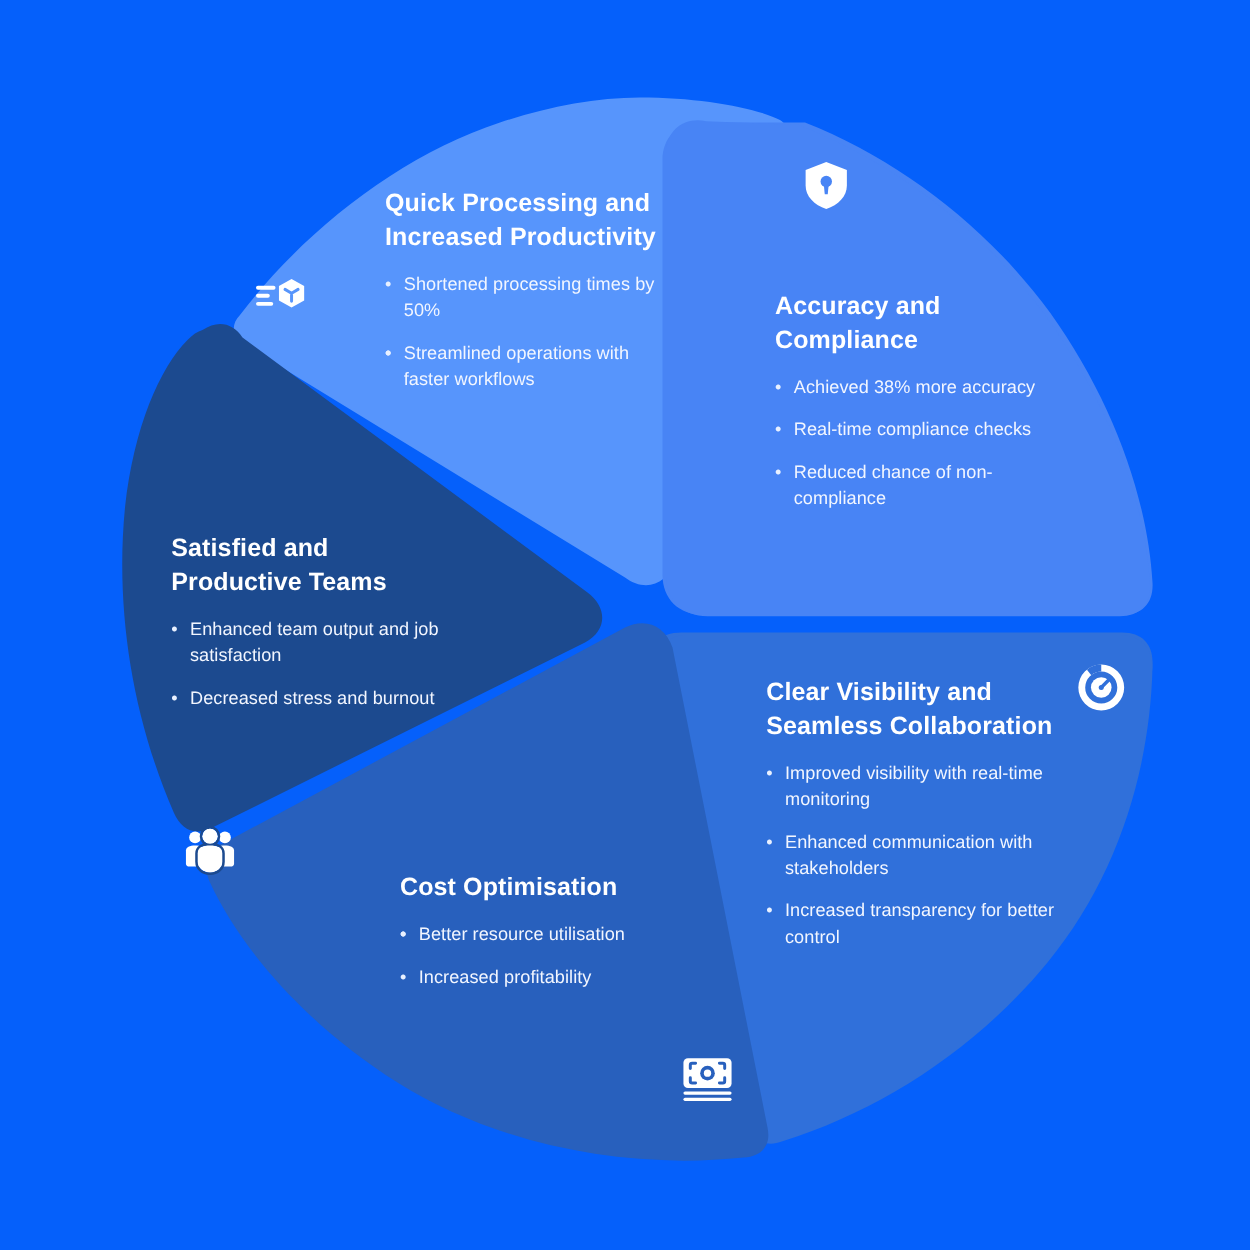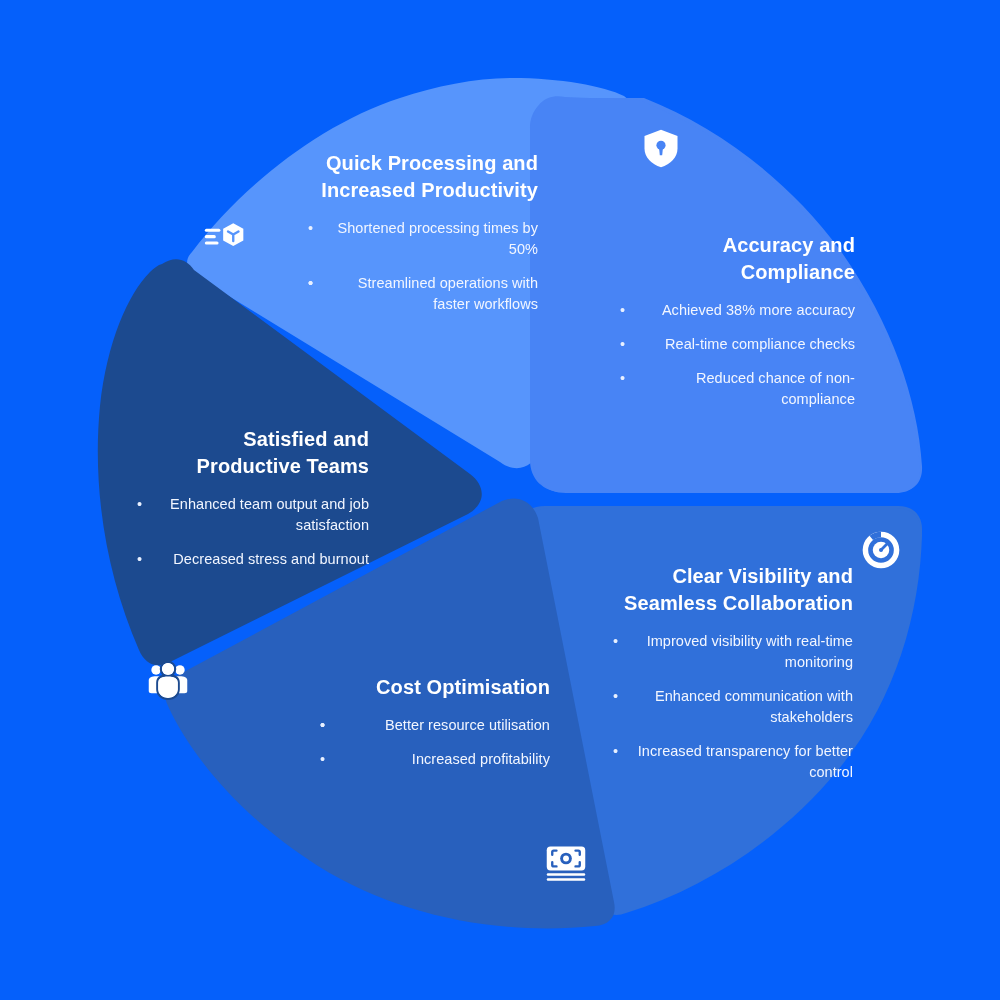--- a/index.html
+++ b/index.html
@@ -23,21 +23,20 @@
     position: absolute;
     left: 0;
     top: 0;
     width: 1000px;
     height: 1000px;
   }
 
   .seg-text {
     position: absolute;
     color: #ffffff;
-    text-align: right;
   }
   .seg-title {
     font-size: 20px;
     font-weight: bold;
     line-height: 27px;
     letter-spacing: 0.1px;
     margin: 0 0 14px 0;
     color: #ffffff;
   }
   .seg-list {
@@ -60,22 +59,22 @@
     left: 0;
     top: 0;
     font-size: 14.5px;
     line-height: 21px;
     color: #e8f0ff;
   }
 
   
   #txt-quick   { left: 308px; top: 150px; width: 230px; }
   #txt-accuracy{ left: 620px; top: 232px; width: 235px; }
-  #txt-clear   { left: 613px; top: 563px; width: 240px; }
-  #txt-cost    { left: 320px; top: 674px; width: 230px; }
+  #txt-clear   { left: 613px; top: 541px; width: 240px; }
+  #txt-cost    { left: 320px; top: 697px; width: 230px; }
   #txt-teams   { left: 137px; top: 426px; width: 232px; }
 
   .seg-icon {
     position: absolute;
     width: 44px;
     height: 44px;
   }
   #icon-quick    { left: 203px; top: 214px; }
   #icon-accuracy { left: 639px; top: 126px; }
   #icon-clear    { left: 859px; top: 528px; }

